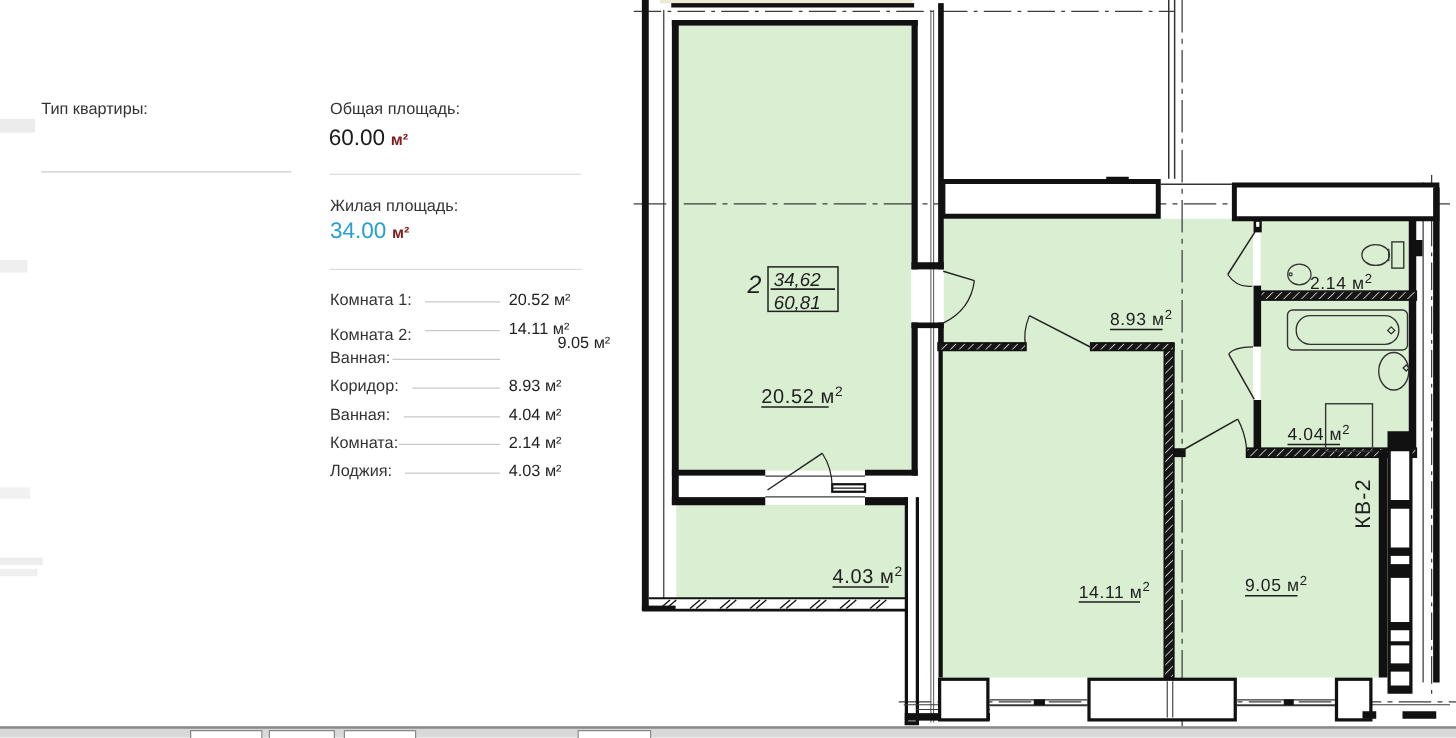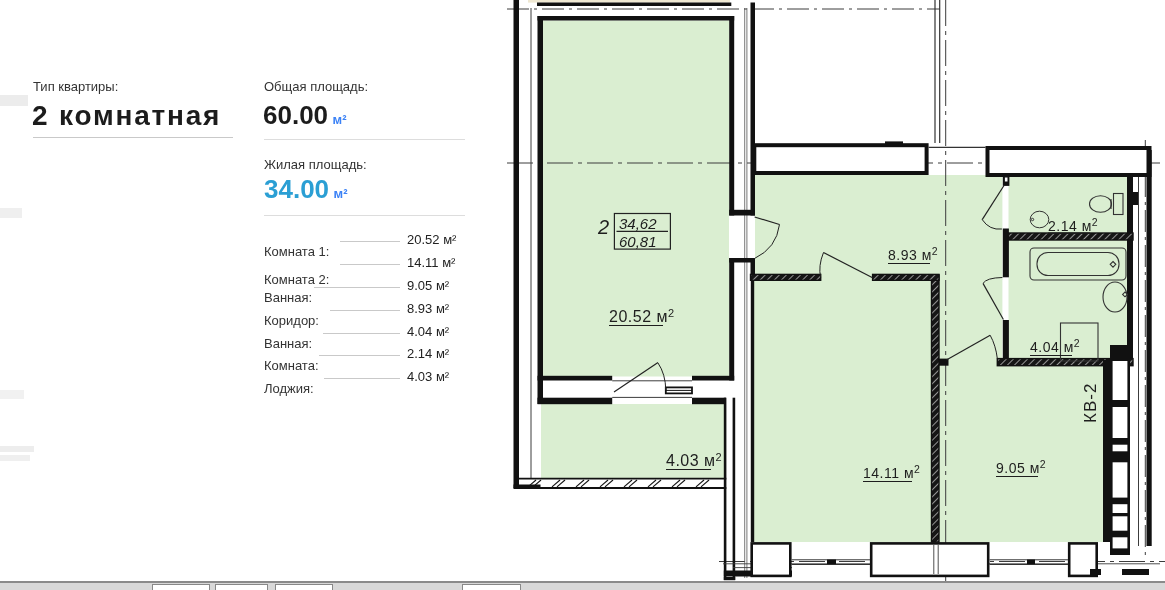--- a/index.html
+++ b/index.html
@@ -1,40 +1,39 @@
 <!DOCTYPE html>
 <html><head>
 <meta charset="utf-8">
 <style>
   html,body{margin:0;padding:0;background:#fff;width:1165px;height:590px;overflow:hidden;
     font-family:"Liberation Sans",sans-serif;}
   .abs{position:absolute;}
   #panel{position:absolute;left:0;top:0;width:505px;height:547px;padding-left:40px;}
   .lbl{font-size:13px;color:#333;}
-  .big{font-size:26px;font-weight:bold;color:#1c1c1c;letter-spacing:0px;}
-  .m2{font-size:13px;font-weight:bold;color:#3b82f6;}
+  .big{font-size:18px;font-weight:normal;color:#1c1c1c;letter-spacing:0px;}
+  .m2{font-size:13px;font-weight:bold;color:#7f1d1d;}
   .sep{height:1px;background:#ddd;}
-  .row-l{font-size:13px;color:#333;position:absolute;left:264px;white-space:nowrap;margin-top:12px;}
+  .row-l{font-size:13px;color:#333;position:absolute;left:264px;white-space:nowrap;}
   .row-v{font-size:13px;color:#222;position:absolute;left:407px;white-space:nowrap;}
   .leader{position:absolute;border-top:1px solid #c9c9c9;height:0;}
 </style>
 </head>
 <body>
 
 <div id="panel">
 
   <div class="abs" style="left:0;top:95px;width:28px;height:11px;background:#ececec;"></div>
   <div class="abs" style="left:0;top:208px;width:22px;height:10px;background:#efefef;"></div>
   <div class="abs" style="left:0;top:390px;width:24px;height:9px;background:#f1f1f1;"></div>
   <div class="abs" style="left:0;top:446px;width:34px;height:6px;background:#ededed;"></div>
   <div class="abs" style="left:0;top:455px;width:30px;height:6px;background:#efefef;"></div>
 
   <div class="abs lbl" style="left:33px;top:79px;">Тип квартиры:</div>
 
-  <div class="abs" style="left:32px;top:100px;font-size:28px;font-weight:bold;color:#1c1c1c;letter-spacing:1.8px;">2 комнатная</div>
 
   <div class="abs sep" style="left:33px;top:137px;width:200px;background:#c9c9c9;"></div>
 
   <div class="abs lbl" style="left:264px;top:79px;">Общая площадь:</div>
 
   <div class="abs" style="left:263px;top:100px;"><span class="big">60.00</span> <span class="m2">м²</span></div>
 
   <div class="abs sep" style="left:264px;top:139px;width:201px;"></div>
 
   <div class="abs lbl" style="left:264px;top:157px;">Жилая площадь:</div>
@@ -45,21 +44,21 @@
 
   <div>
     <div class="row-l" style="top:232px;">Комната 1:</div>
       <div class="leader" style="left:340px;top:241px;width:60px;"></div>
       <div class="row-v" style="top:232px;">20.52 м²</div>
     <div class="row-l" style="top:260px;">Комната 2:</div>
       <div class="leader" style="left:340px;top:264px;width:60px;"></div>
       <div class="row-v" style="top:255px;">14.11 м²</div>
     <div class="row-l" style="top:278px;">Ванная:</div>
       <div class="leader" style="left:314px;top:287px;width:86px;"></div>
-      <div class="row-v" style="top:278px;">9.05 м²</div>
+      <div class="row-v" style="top:266px;margin-left:39px;">9.05 м²</div>
     <div class="row-l" style="top:301px;">Коридор:</div>
       <div class="leader" style="left:330px;top:310px;width:70px;"></div>
       <div class="row-v" style="top:301px;">8.93 м²</div>
     <div class="row-l" style="top:324px;">Ванная:</div>
       <div class="leader" style="left:323px;top:333px;width:77px;"></div>
       <div class="row-v" style="top:324px;">4.04 м²</div>
     <div class="row-l" style="top:346px;">Комната:</div>
       <div class="leader" style="left:319px;top:355px;width:81px;"></div>
       <div class="row-v" style="top:346px;">2.14 м²</div>
     <div class="row-l" style="top:369px;">Лоджия:</div>

